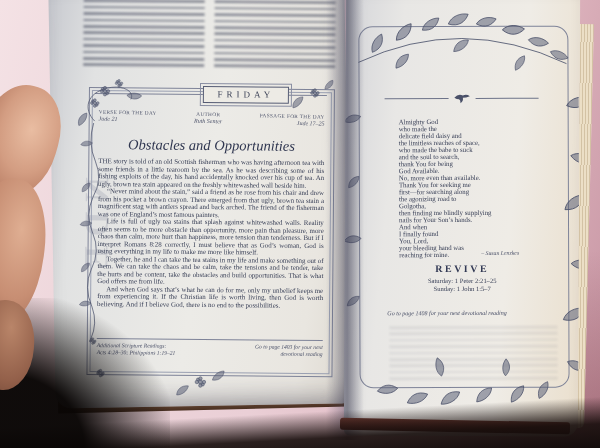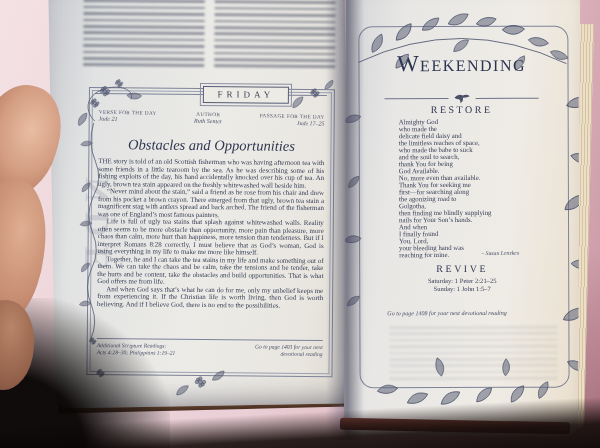--- a/index.html
+++ b/index.html
@@ -94,21 +94,21 @@
   .rp-frame{position:absolute;left:14px;top:30px;width:208px;height:360px;
     border:1px solid #7e8398;border-radius:14px;}
   .rp-title{position:absolute;left:0;top:55px;width:234px;text-align:center;
     font-variant:small-caps;font-size:23px;letter-spacing:1.5px;color:#2d3450;}
   .rp-titlerule{position:absolute;left:40px;top:97px;width:154px;display:flex;
     align-items:center;gap:5px;}
   .rp-titlerule .line{flex:1;height:1px;background:#6d7389;}
   .section-head{position:absolute;left:0;width:234px;text-align:center;
     font-size:10px;letter-spacing:2.5px;color:#333a55;}
   .restore-head{top:108px;}
-  .revive-head{top:267px;}
+  .revive-head{top:267px;font-weight:bold;}
   .poem{position:absolute;left:54px;top:122px;font-size:6.8px;line-height:7px;color:#3a4158;}
   .attribution{position:absolute;left:100px;top:254px;width:110px;text-align:center;
     font-style:italic;font-size:5.8px;color:#4a5068;}
   .revive-lines{position:absolute;left:0;top:281px;width:234px;text-align:center;
     font-size:6.6px;line-height:8px;color:#3a4158;}
   .rp-goto{position:absolute;left:42px;top:314px;font-size:6px;font-style:italic;color:#4a5068;}
   .rp-foliage{position:absolute;left:0;top:0;}
   .bird{flex:0 0 auto;}
 </style>
 </head>
@@ -242,31 +242,29 @@
         <use href="#lf2" transform="translate(82,398) rotate(185) scale(1.3)"></use>
         <use href="#lf2" transform="translate(96,380) rotate(-75) scale(1.1)"></use>
         <use href="#lf2" transform="translate(114,396) rotate(175) scale(1.3)"></use>
         <use href="#lf2" transform="translate(146,392) rotate(165) scale(1.2)"></use>
         <use href="#lf2" transform="translate(160,380) rotate(-60) scale(1)"></use>
         <use href="#lf2" transform="translate(178,390) rotate(155) scale(1.2)"></use>
         <use href="#lf2" transform="translate(202,386) rotate(145) scale(1.1)"></use>
       </svg>
 
 
-      <div class="rp-title">Weekending</div>
 
       <div class="rp-titlerule">
         <div class="line"></div>
         <svg class="bird" width="17" height="11" viewBox="0 0 22 14">
           <path d="M1,6 Q6,0 12,3 Q17,1 21,4 Q16,6 12,6 Q13,10 9,13 Q9,9 7,8 Q4,8 1,6 Z" fill="#4a5068"></path>
         </svg>
         <div class="line"></div>
       </div>
 
-      <div class="section-head restore-head">RESTORE</div>
 
       <div class="poem">
           <div class="poem-line">Almighty God</div>
           <div class="poem-line">who made the</div>
           <div class="poem-line">delicate field daisy and</div>
           <div class="poem-line">the limitless reaches of space,</div>
           <div class="poem-line">who made the babe to suck</div>
           <div class="poem-line">and the soul to search,</div>
           <div class="poem-line">thank You for being</div>
           <div class="poem-line">God Available.</div>

